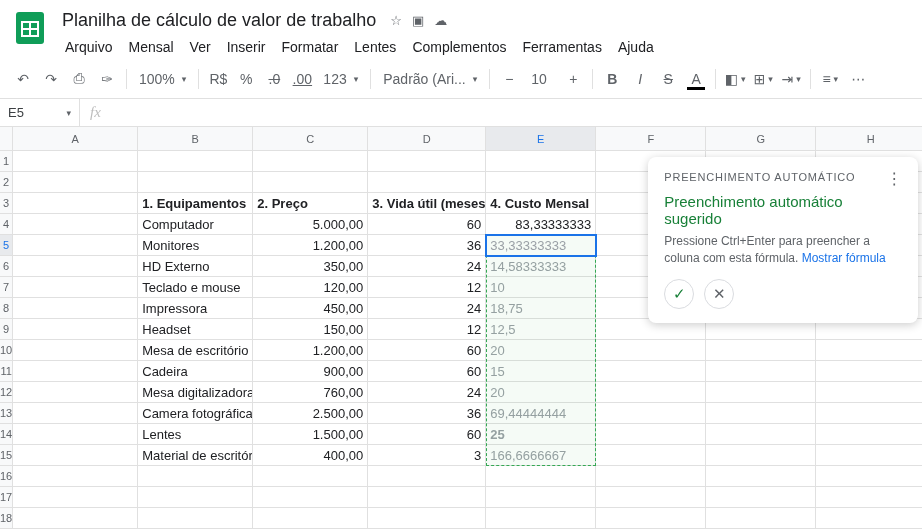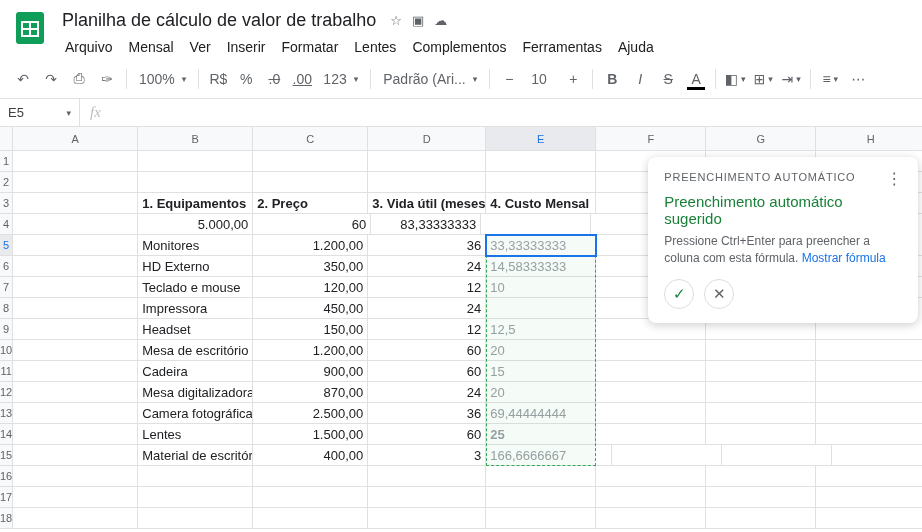--- a/index.html
+++ b/index.html
@@ -201,20 +201,21 @@
           <div class="cell cB bold" style="width: 115px;">1. Equipamentos</div>
           <div class="cell cC bold" style="width: 115px;">2. Preço</div>
           <div class="cell cD bold" style="width: 118px;">3. Vida útil (meses)</div>
           <div class="cell cE bold" style="width: 110px;">4. Custo Mensal</div>
           <div class="cell cF" style="width: 110px;"></div>
           <div class="cell cG" style="width: 110px;"></div>
           <div class="cell cH" style="width: 110px;"></div>
         </div>
         <div class="grid-row">
           <div class="cell cA" style="width: 125px;"></div>
+          <div class="cell cB" style="width: 115px;">Computador</div>
           <div class="cell cC r" style="width: 115px;">5.000,00</div>
           <div class="cell cD r" style="width: 118px;">60</div>
           <div class="cell cE r" style="width: 110px;">83,33333333</div>
           <div class="cell cF" style="width: 110px;"></div>
           <div class="cell cG" style="width: 110px;"></div>
           <div class="cell cH" style="width: 110px;"></div>
         </div>
         <div class="grid-row">
           <div class="cell cA" style="width: 125px;"></div>
           <div class="cell cB" style="width: 115px;">Monitores</div>
@@ -243,20 +244,21 @@
           <div class="cell cE ghost" style="width: 110px;">10</div>
           <div class="cell cF" style="width: 110px;"></div>
           <div class="cell cG" style="width: 110px;"></div>
           <div class="cell cH" style="width: 110px;"></div>
         </div>
         <div class="grid-row">
           <div class="cell cA" style="width: 125px;"></div>
           <div class="cell cB" style="width: 115px;">Impressora</div>
           <div class="cell cC r" style="width: 115px;">450,00</div>
           <div class="cell cD r" style="width: 118px;">24</div>
+          <div class="cell cE ghost" style="width: 110px;">18,75</div>
           <div class="cell cF" style="width: 110px;"></div>
           <div class="cell cG" style="width: 110px;"></div>
           <div class="cell cH" style="width: 110px;"></div>
         </div>
         <div class="grid-row">
           <div class="cell cA" style="width: 125px;"></div>
           <div class="cell cB" style="width: 115px;">Headset</div>
           <div class="cell cC r" style="width: 115px;">150,00</div>
           <div class="cell cD r" style="width: 118px;">12</div>
           <div class="cell cE ghost" style="width: 110px;">12,5</div>
@@ -280,21 +282,21 @@
           <div class="cell cC r" style="width: 115px;">900,00</div>
           <div class="cell cD r" style="width: 118px;">60</div>
           <div class="cell cE ghost" style="width: 110px;">15</div>
           <div class="cell cF" style="width: 110px;"></div>
           <div class="cell cG" style="width: 110px;"></div>
           <div class="cell cH" style="width: 110px;"></div>
         </div>
         <div class="grid-row">
           <div class="cell cA" style="width: 125px;"></div>
           <div class="cell cB" style="width: 115px;">Mesa digitalizadora</div>
-          <div class="cell cC r" style="width: 115px;">870,00</div>
+          <div class="cell cC r" style="width: 115px;">760,00</div>
           <div class="cell cD r" style="width: 118px;">24</div>
           <div class="cell cE ghost" style="width: 110px;">20</div>
           <div class="cell cF" style="width: 110px;"></div>
           <div class="cell cG" style="width: 110px;"></div>
           <div class="cell cH" style="width: 110px;"></div>
         </div>
         <div class="grid-row">
           <div class="cell cA" style="width: 125px;"></div>
           <div class="cell cB" style="width: 115px;">Camera fotográfica</div>
           <div class="cell cC r" style="width: 115px;">2.500,00</div>
@@ -312,21 +314,21 @@
           <div class="cell cE ghost" style="width: 110px; font-weight: bold;">25</div>
           <div class="cell cF" style="width: 110px;"></div>
           <div class="cell cG" style="width: 110px;"></div>
           <div class="cell cH" style="width: 110px;"></div>
         </div>
         <div class="grid-row">
           <div class="cell cA" style="width: 125px;"></div>
           <div class="cell cB" style="width: 115px;">Material de escritório</div>
           <div class="cell cC r" style="width: 115px;">400,00</div>
           <div class="cell cD r" style="width: 118px;">3</div>
-          <div class="cell cE ghost" style="width: 126px;">166,6666667</div>
+          <div class="cell cE ghost" style="width: 110px;">166,6666667</div>
           <div class="cell cF" style="width: 110px;"></div>
           <div class="cell cG" style="width: 110px;"></div>
           <div class="cell cH" style="width: 110px;"></div>
         </div>
         <div class="grid-row">
           <div class="cell cA" style="width: 125px;"></div>
           <div class="cell cB" style="width: 115px;"></div>
           <div class="cell cC" style="width: 115px;"></div>
           <div class="cell cD" style="width: 118px;"></div>
           <div class="cell cE" style="width: 110px;"></div>

